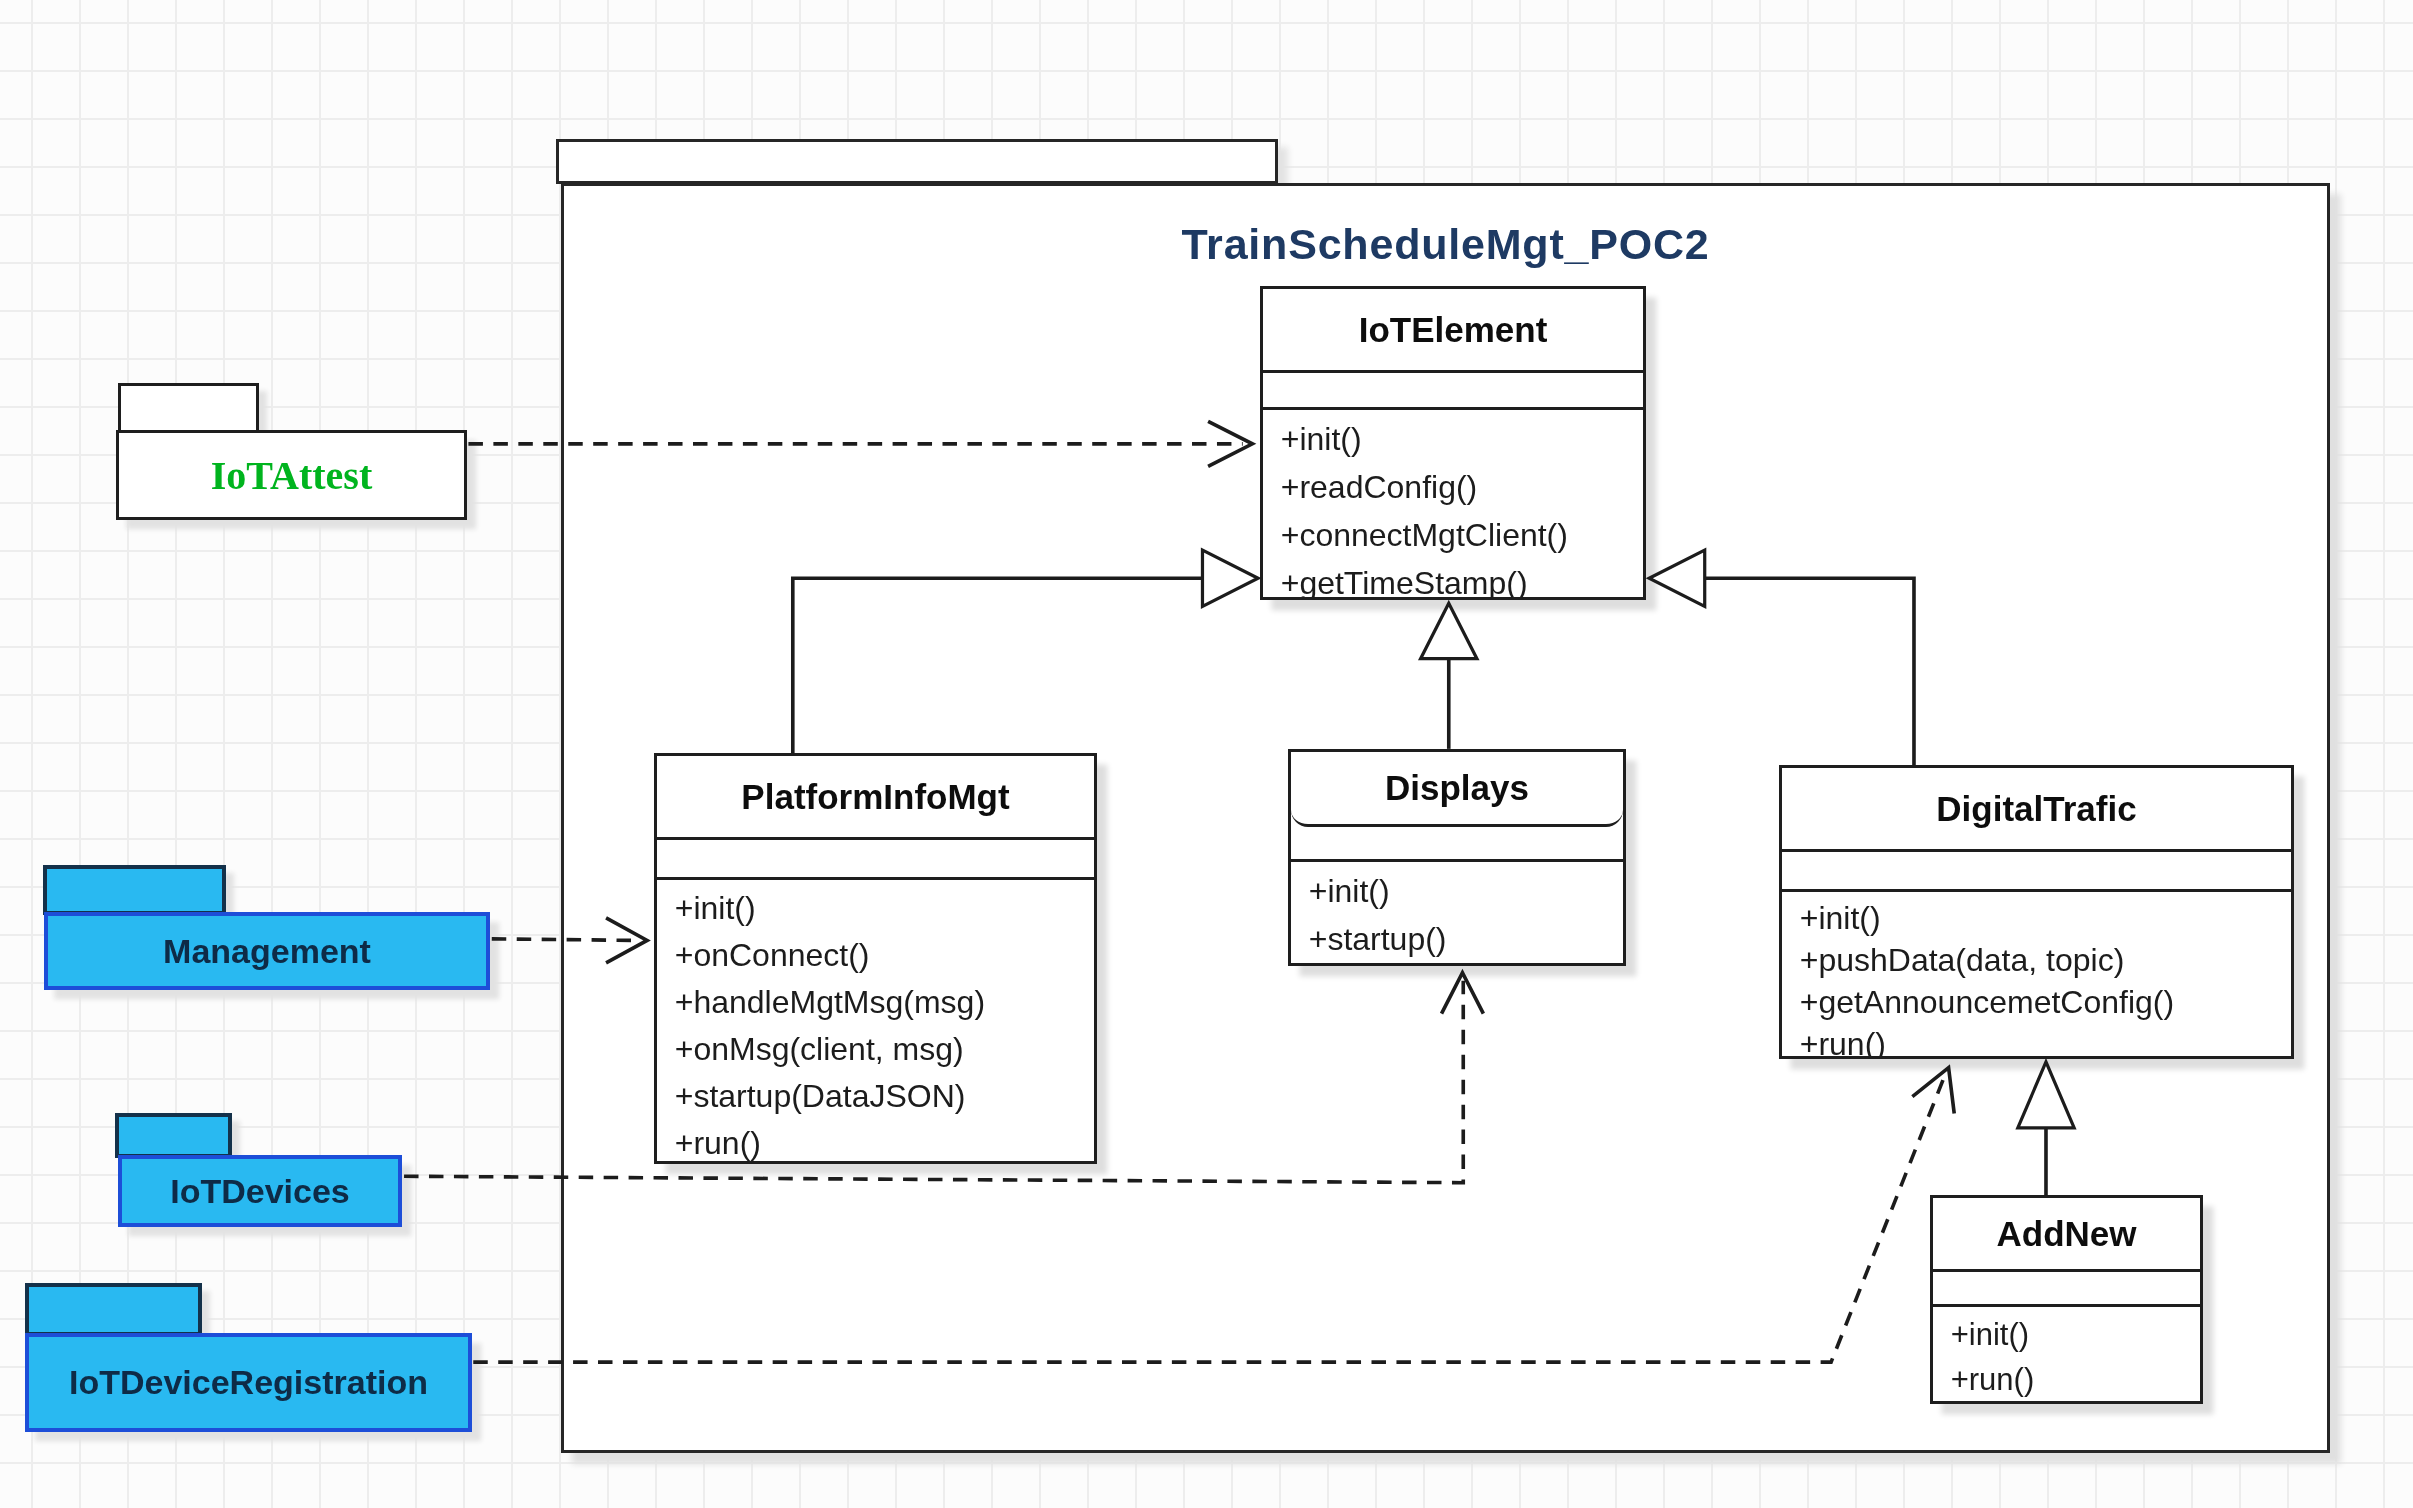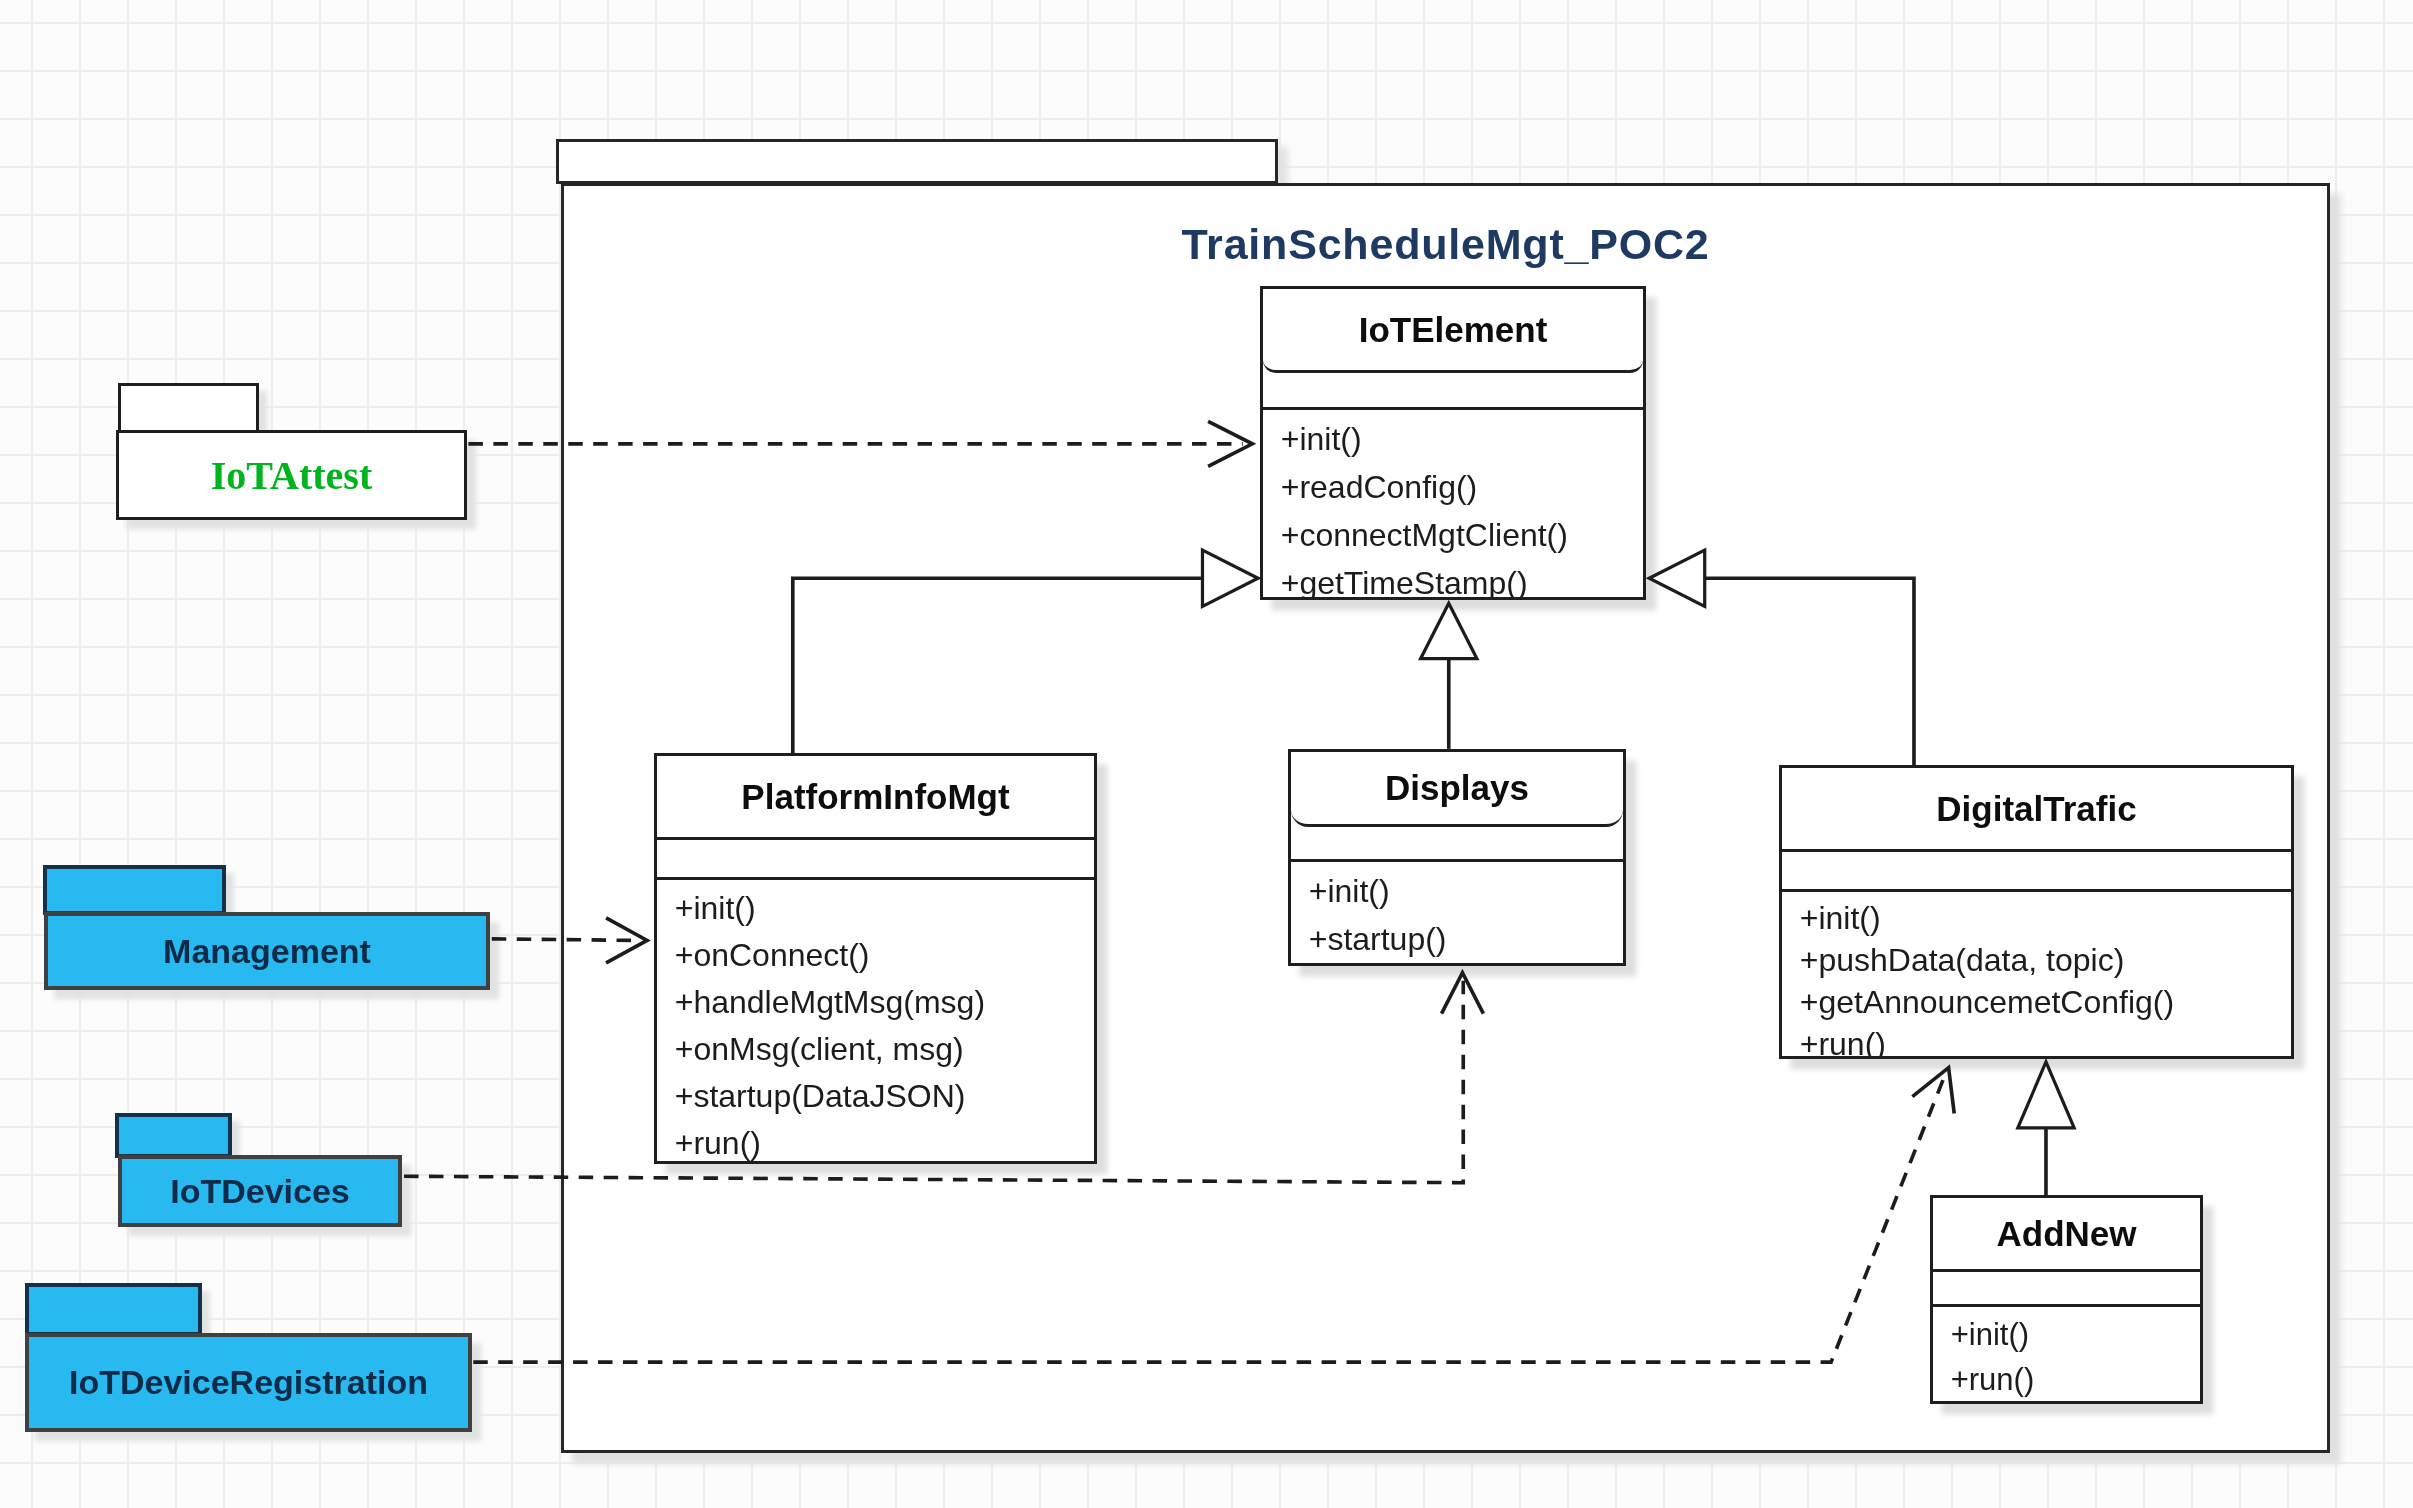--- a/index.html
+++ b/index.html
@@ -43,21 +43,21 @@
   }
   .cls-attrs{border-bottom:3.2px solid #1e1e1e;flex:0 0 auto;}
   .cls-methods{
     flex:1 1 auto;font-size:32px;color:#1c1c1c;
     padding:4.8px 8px 0 17.7px;white-space:nowrap;overflow:hidden;
   }
 
   
   .pkg-tab{border:4px solid #14314a;box-shadow:8px 8px 4.8px #e2e2e2;}
   .pkg-body{
-    border:4px solid #404040;box-shadow:9.7px 9.7px 4.8px #e2e2e2;
+    border:4px solid #1d4ed8;box-shadow:9.7px 9.7px 4.8px #e2e2e2;
     display:flex;align-items:center;justify-content:center;
     font-weight:bold;font-size:34px;
   }
   .pkg-blue .pkg-tab,.pkg-blue .pkg-body{background:var(--package-fill,#29b9f1);color:var(--package-text,#0e2b47);}
   .pkg-white .pkg-tab,.pkg-white .pkg-body{background:#ffffff;border-color:#1e1e1e;}
   .pkg-white .pkg-body{
     color:var(--attest-text,#00b41e);
     font-family:"Liberation Serif",serif;font-size:40px;
   }
 
@@ -69,21 +69,21 @@
 </style>
 </head>
 <body>
 
 <div class="abs frame-tab" style="left:556px;top:139px;width:722px;height:45px;"></div>
 <div class="abs frame-body" style="left:561px;top:183px;width:1769px;height:1270px;">
   <div class="frame-title">TrainScheduleMgt_POC2</div>
 </div>
 
 <div class="abs cls" style="left:1260px;top:286px;width:386px;height:314px;z-index:10;">
-  <div class="cls-title" style="height:81px;border-radius:13px;">IoTElement</div>
+  <div class="cls-title" style="height:81px;">IoTElement</div>
   <div class="cls-attrs" style="height:34px;"></div>
   <div class="cls-methods" style="line-height:48px;">
     <div>+init()</div>
     <div>+readConfig()</div>
     <div>+connectMgtClient()</div>
     <div>+getTimeStamp()</div>
   </div>
 </div>
 
 <div class="abs cls" style="left:654px;top:753px;width:443px;height:411px;z-index:10;">

